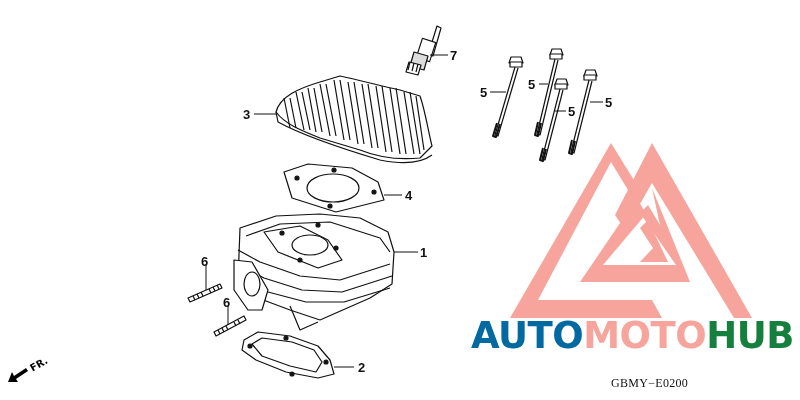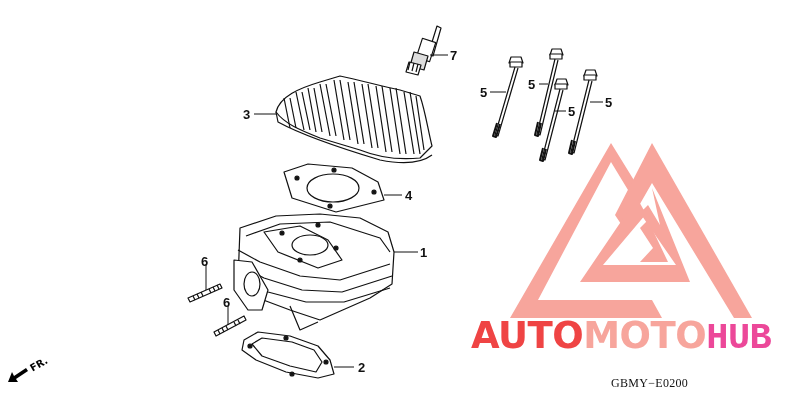--- a/index.html
+++ b/index.html
@@ -1,23 +1,23 @@
 <!DOCTYPE html>
 <html><head>
   <meta charset="utf-8">
   <style>
     html, body { margin:0; padding:0; background:#ffffff; }
     body { width:800px; height:400px; position:relative; overflow:hidden; font-family:"Liberation Sans", sans-serif; }
     .canvas { position:absolute; left:0; top:0; width:800px; height:400px; }
     .callout { position:absolute; font-family:"Liberation Sans", sans-serif; font-weight:bold; font-size:13px; color:#111; line-height:13px; }
     .code { position:absolute; left:611px; top:376px; font-family:"Liberation Serif", serif; font-size:12px; color:#111; letter-spacing:0.3px; }
     .brand { position:absolute; left:471px; top:316px; font-family:"DejaVu Sans", sans-serif; font-weight:bold; font-size:37px; letter-spacing:-0.5px; line-height:40px; white-space:nowrap; }
-    .brand .b1 { color:#ef4444; }
+    .brand .b1 { color:#0369a1; }
     .brand .b2 { color:#f7a59c;text-align:center; }
-    .brand .b3 { color:#ec4899;font-family:Liberation Mono, monospace; }
+    .brand .b3 { color:#15803d; }
     .fr { position:absolute; left:6px; top:362px; }
     .fr-label { position:absolute; left:28px; top:364px; font-family:"DejaVu Sans", sans-serif; font-weight:bold; font-size:10px; color:#000; transform:rotate(-30deg); transform-origin:left top; }
   </style>
 </head>
 <body>
 
 <svg class="canvas" viewBox="0 0 800 400" xmlns="http://www.w3.org/2000/svg">
   <g fill="#f7a59c">
 
     <polygon points="611,143 640,190 628,190 611,162 538,300 652,300 662,318 510,318"></polygon>

